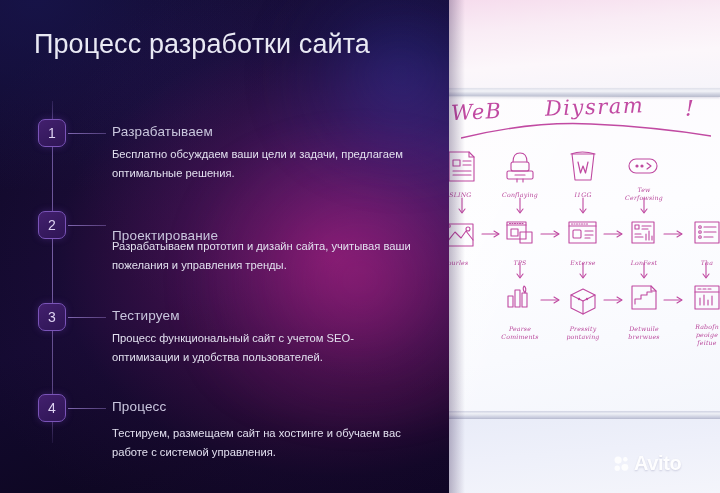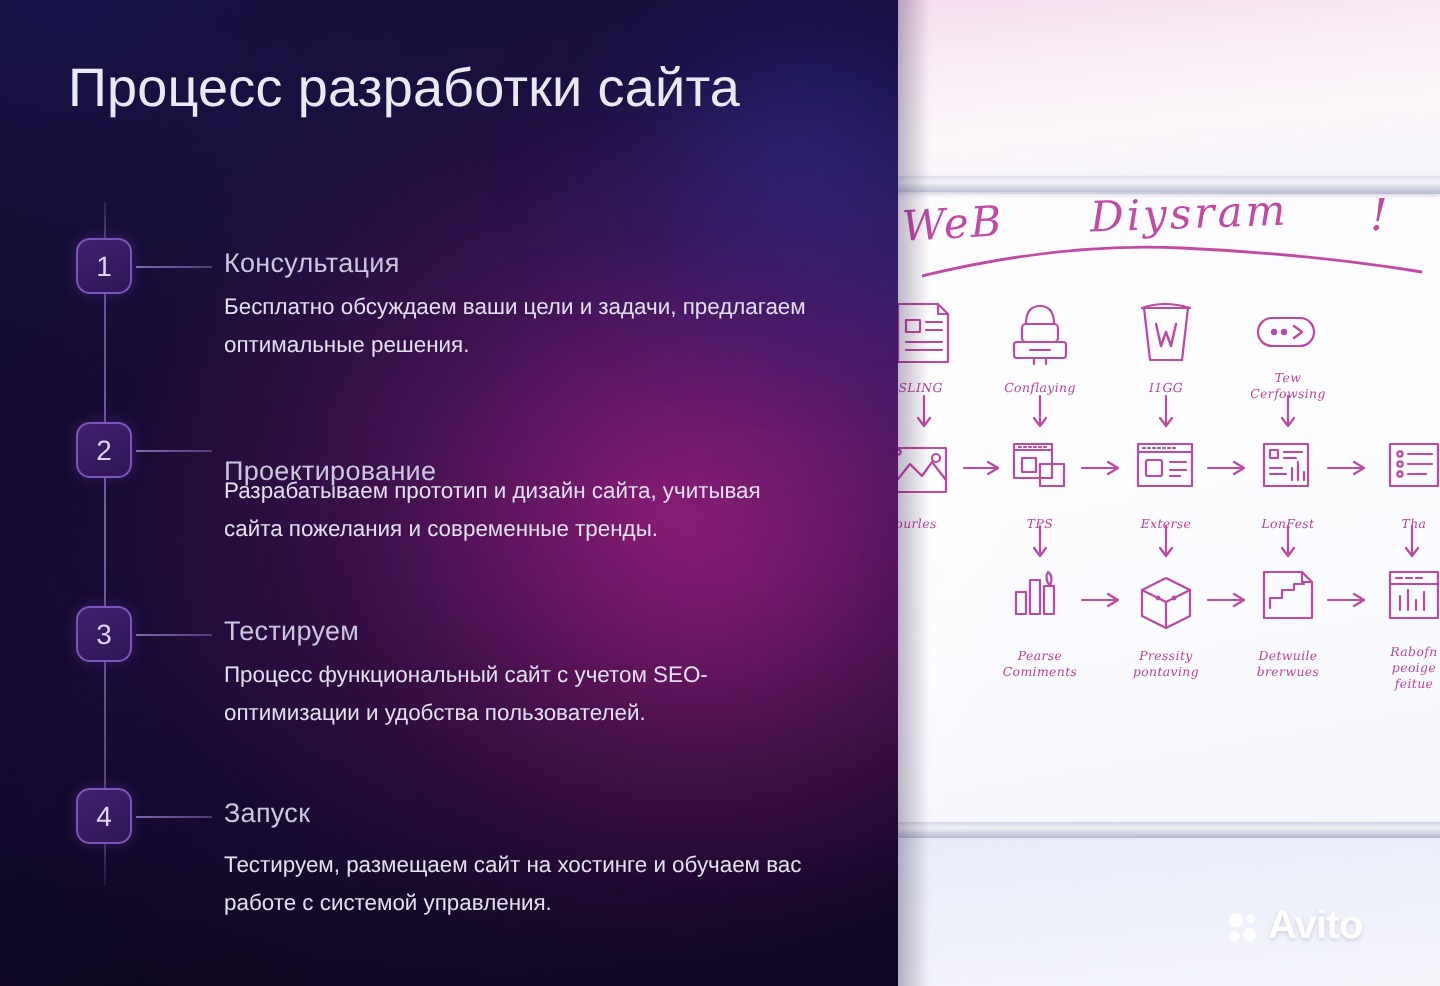--- a/index.html
+++ b/index.html
@@ -257,42 +257,42 @@
     <div class="panel-glow-b"></div>
     <div class="panel-glow-c"></div>
 
     <div class="page-title">Процесс разработки сайта</div>
 
     <div class="timeline-rail"></div>
 
     <div class="step">
       <div class="step-badge" style="top:119px">1</div>
       <div class="step-connector" style="top:133px"></div>
-      <div class="step-title" style="top:124px">Консультация</div>
+      <div class="step-title" style="top:124px">Разрабатываем</div>
       <div class="step-desc" style="top:145px">Бесплатно обсуждаем ваши цели и задачи, предлагаем оптимальные решения.</div>
     </div>
 
     <div class="step">
       <div class="step-badge" style="top:211px">2</div>
       <div class="step-connector" style="top:225px"></div>
       <div class="step-title" style="top:228px">Проектирование</div>
-      <div class="step-desc" style="top:237px">Разрабатываем прототип и дизайн сайта, учитывая сайта пожелания и современные тренды.</div>
+      <div class="step-desc" style="top:237px">Разрабатываем прототип и дизайн сайта, учитывая ваши пожелания и управления тренды.</div>
     </div>
 
     <div class="step">
       <div class="step-badge" style="top:303px">3</div>
       <div class="step-connector" style="top:317px"></div>
       <div class="step-title" style="top:308px">Тестируем</div>
       <div class="step-desc" style="top:329px">Процесс функциональный сайт с учетом SEO-оптимизации и удобства пользователей.</div>
     </div>
 
     <div class="step">
       <div class="step-badge" style="top:394px">4</div>
       <div class="step-connector" style="top:408px"></div>
-      <div class="step-title" style="top:399px">Запуск</div>
+      <div class="step-title" style="top:399px">Процесс</div>
       <div class="step-desc" style="top:424px">Тестируем, размещаем сайт на хостинге и обучаем вас работе с системой управления.</div>
     </div>
   </div>
 
   <div class="right-photo">
     <div class="wb-wall-top"></div>
     <div class="wb-surface"></div>
     <div class="wb-frame-top"></div>
     <div class="wb-frame-bottom"></div>
     <div class="wb-below"></div>

